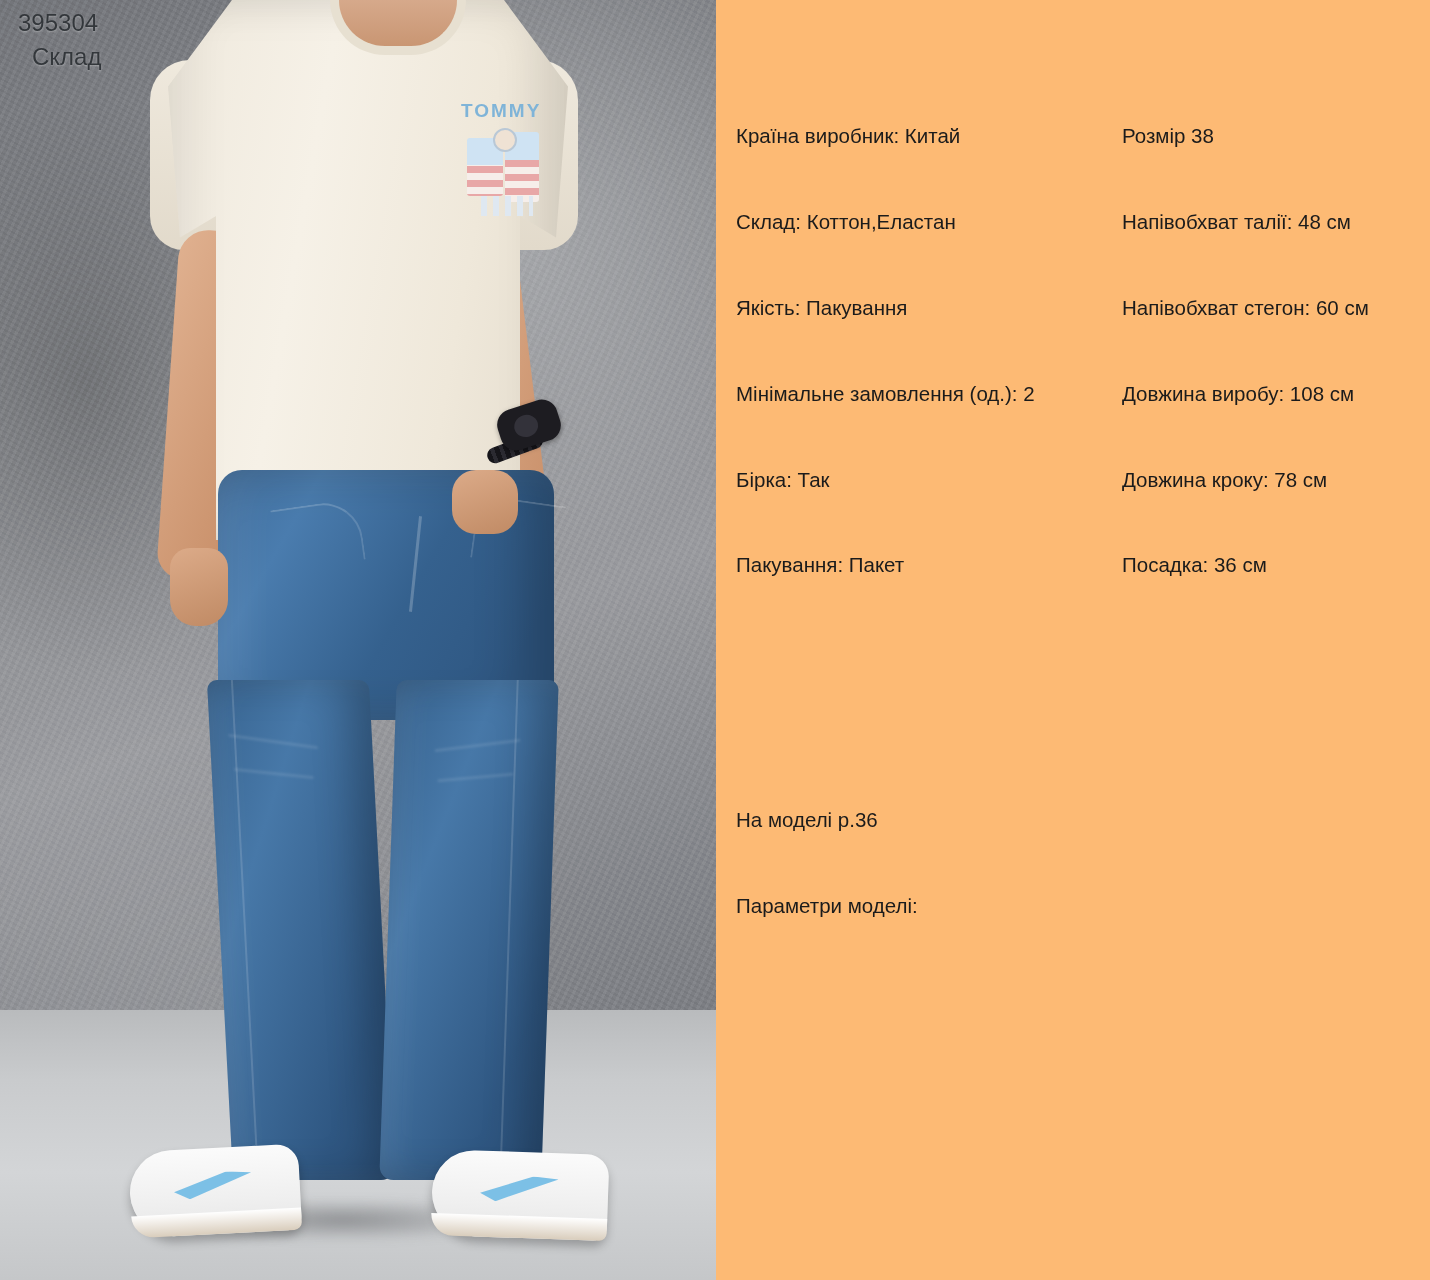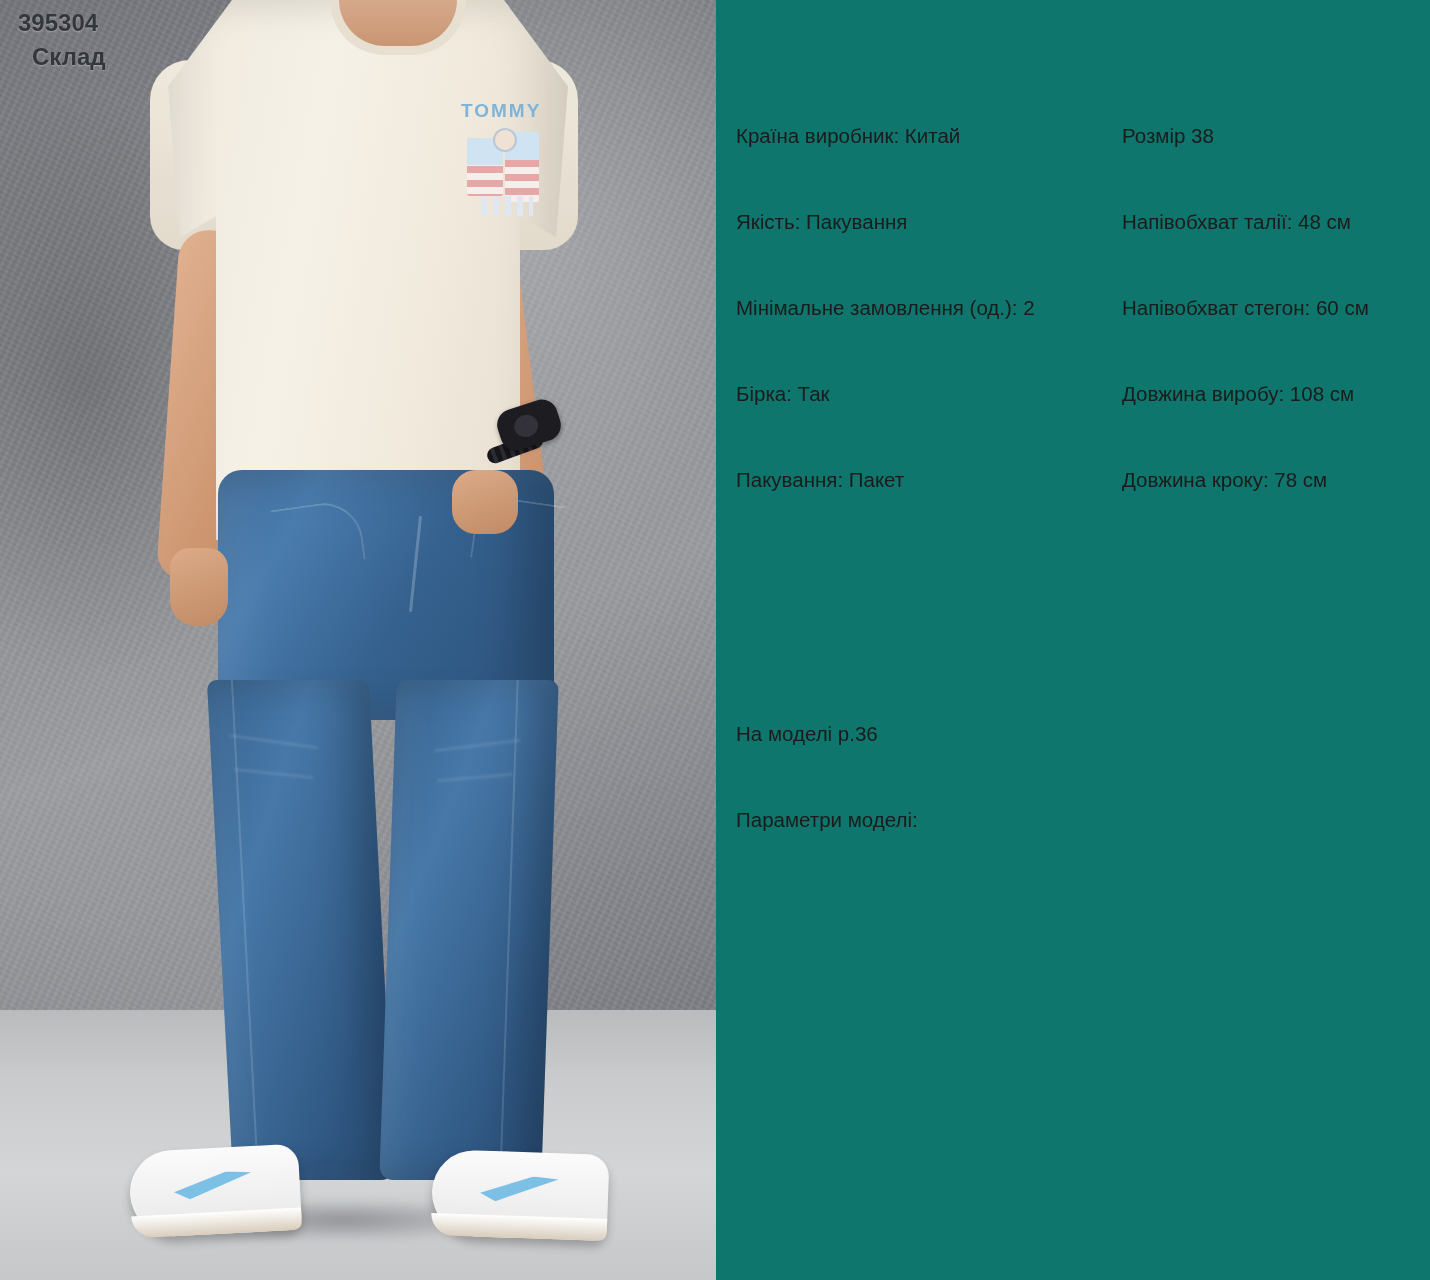--- a/index.html
+++ b/index.html
@@ -216,31 +216,30 @@
     position: absolute; top: 24px; width: 78px; height: 26px;
     background: #7cc0e6;
     clip-path: polygon(0% 70%, 68% 0%, 100% 8%, 20% 100%);
   }
 
   
   .photo-labels {
     position: absolute; left: 18px; top: 6px; color: #33373b;
     font-size: 24px; line-height: 1.42;
     text-shadow: 0 1px 2px rgba(255,255,255,0.35);
-    font-weight: bold;
   }
   .photo-labels .color { padding-left: 14px; }
 
   
   .info-panel {
     position: relative;
     width: 714px;
     height: 1280px;
     flex: 0 0 714px;
-    background: #0f766e;
+    background: #fdba74;
     color: #1b1b1b;
   }
   .col {
     position: absolute;
     font-size: 20.5px;
     line-height: 28.6px;
     white-space: pre-wrap;
   }
   .col-a { left: 20px; top: 8px; width: 390px; }
   .col-b { left: 406px; top: 8px; width: 300px; }
@@ -314,20 +313,21 @@
       <div>395304</div>
       <div class="color">Склад</div>
     </div>
   </div>
 
   <div class="info-panel">
 
     <div class="col col-a">
       <div class="block">
         <span class="line">Країна виробник: Китай</span>
+        <span class="line">Склад: Коттон,Еластан</span>
         <span class="line">Якість: Пакування</span>
         <span class="line">Мінімальне замовлення (од.): 2</span>
         <span class="line">Бірка: Так</span>
         <span class="line">Пакування: Пакет</span>
       </div>
 
       <div class="block">
         <span class="line">На моделі р.36</span>
         <span class="line">Параметри моделі:</span>
         
@@ -344,17 +344,18 @@
       
     </div>
 
     <div class="col col-b">
       <div class="block">
         <span class="line">Розмір 38</span>
         <span class="line">Напівобхват талії: 48 см</span>
         <span class="line">Напівобхват стегон: 60 см</span>
         <span class="line">Довжина виробу: 108 см</span>
         <span class="line">Довжина кроку: 78 см</span>
+        <span class="line">Посадка: 36 см</span>
       </div>
     </div>
 
   </div>
 </div>
 
 </body></html>

